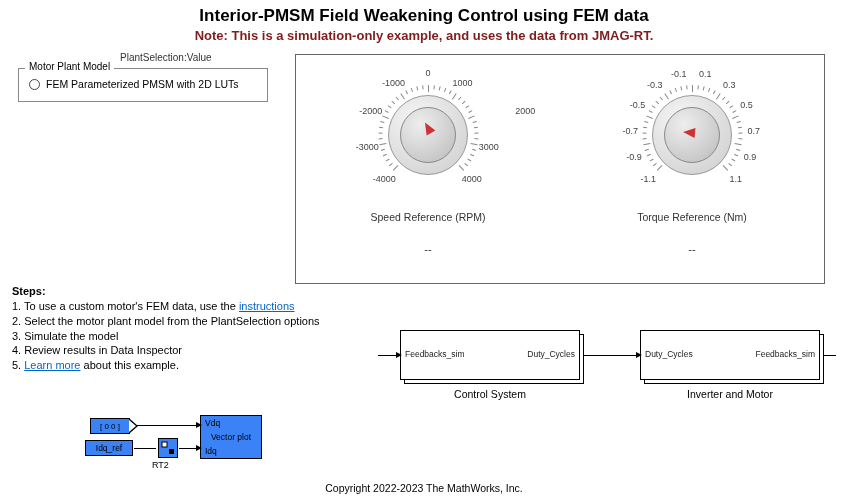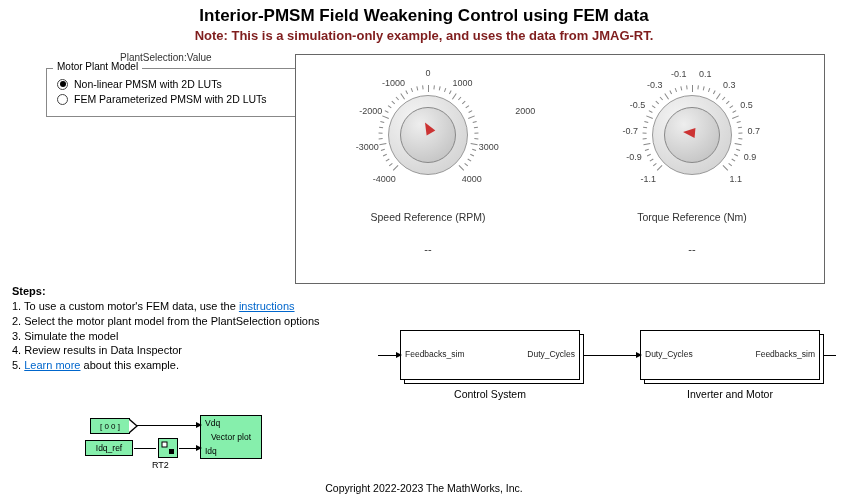--- a/index.html
+++ b/index.html
@@ -1,20 +1,20 @@
 <!DOCTYPE html>
 <html><head>
 <meta charset="utf-8">
 <style>
   * { box-sizing: border-box; margin: 0; padding: 0; }
   body { font-family: Arial, Helvetica, sans-serif; font-size: 11px; color: #000; background: #fff; width: 848px; height: 500px; position: relative; overflow: hidden; }
   .title { text-align: center; font-weight: bold; font-size: 17px; padding-top: 6px; }
   .note { text-align: center; color: #7f1d1d; font-weight: bold; font-size: 13px; padding-top: 2px; }
   .param-label { position: absolute; left: 120px; top: 52px; font-size: 10px; color: #333; }
-  .radio-group { position: absolute; left: 18px; top: 68px; border: 1px solid #888; padding: 6px 10px 8px 10px; width: 250px; margin-left: 28px; }
+  .radio-group { position: absolute; left: 18px; top: 68px; border: 1px solid #888; padding: 6px 10px 8px 10px; width: 250px; }
   .radio-group .legend { position: absolute; top: -8px; left: 6px; background: #fff; padding: 0 4px; font-size: 10px; }
   .radio-row { display: flex; align-items: center; gap: 6px; margin: 3px 0; font-size: 10.5px; }
   .radio-dot { width: 11px; height: 11px; border: 1px solid #444; border-radius: 50%; display: inline-flex; align-items: center; justify-content: center; flex-shrink: 0; }
   .radio-dot.sel::after { content: ""; width: 6px; height: 6px; background: #000; border-radius: 50%; display: block; }
   .dials-panel { position: absolute; left: 295px; top: 54px; width: 530px; height: 230px; border: 1.5px solid #666; display: flex; }
   .dial-col { flex: 1; display: flex; flex-direction: column; align-items: center; justify-content: flex-start; padding-top: 10px; position: relative; }
   .dial-wrap { width: 180px; height: 140px; position: relative; }
   .dial-face { position: absolute; left: 50px; top: 30px; width: 80px; height: 80px; border-radius: 50%; background: radial-gradient(circle at 35% 30%, #f5f5f5, #ccc); border: 1px solid #999; }
   .dial-knob { position: absolute; left: 62px; top: 42px; width: 56px; height: 56px; border-radius: 50%; background: radial-gradient(circle at 35% 30%, #eee, #bbb); border: 1px solid #888; }
   .dial-pointer { position: absolute; left: 88px; top: 68px; width: 0; height: 0; border-left: 5px solid transparent; border-right: 5px solid transparent; border-top: 12px solid #c33; transform-origin: 50% 0%; }
@@ -22,38 +22,34 @@
   .dial-title { font-size: 10.5px; color: #333; margin-top: 6px; }
   .dial-value { font-size: 11px; color: #333; margin-top: 20px; }
   .steps { position: absolute; left: 12px; top: 284px; font-size: 11px; line-height: 1.35; }
   .steps b { font-weight: bold; }
   .steps a { color: #06c; text-decoration: underline; cursor: pointer; }
   .block { position: absolute; border: 1px solid #000; background: #fff; box-shadow: 4px 4px 0 -1px #fff, 4px 4px 0 0 #000; }
   .block-label { position: absolute; font-size: 10.5px; text-align: center; width: 100%; }
   .port-label { position: absolute; font-size: 8.5px; color: #222; }
   .arrow-right::after { content: ""; position: absolute; right: -6px; top: -3px; border-left: 6px solid #000; border-top: 3.5px solid transparent; border-bottom: 3.5px solid transparent; }
   .wire { position: absolute; background: #000; height: 1px; }
-  .small-block { position: absolute; border: 1px solid #000; background: #86efac; font-size: 8px; display: flex; align-items: center; justify-content: center; }
+  .small-block { position: absolute; border: 1px solid #000; background: #3b82f6; font-size: 8px; display: flex; align-items: center; justify-content: center; }
   .copyright { position: absolute; left: 0; right: 0; bottom: 6px; text-align: center; font-size: 10.5px; }
   .tick { position: absolute; width: 1px; height: 5px; background: #888; transform-origin: 50% 50px; }
 </style>
 </head>
 <body>
 
 <div class="title">Interior-PMSM Field Weakening Control using FEM data</div>
 <div class="note">Note: This is a simulation-only example, and uses the data from JMAG-RT.</div>
 
 <div class="param-label">PlantSelection:Value</div>
 
 <div class="radio-group">
   <div class="legend">Motor Plant Model</div>
-  <div class="radio-row">
-    <span class="radio-dot sel"></span>
-    <span>Non-linear PMSM with 2D LUTs</span>
-  </div>
   <div class="radio-row">
     <span class="radio-dot"></span>
     <span>FEM Parameterized PMSM with 2D LUTs</span>
   </div>
 </div>
 
 <div class="dials-panel">
   <div class="dial-col">
     <div class="dial-wrap" id="dial-speed">
       <div class="dial-face"></div>

